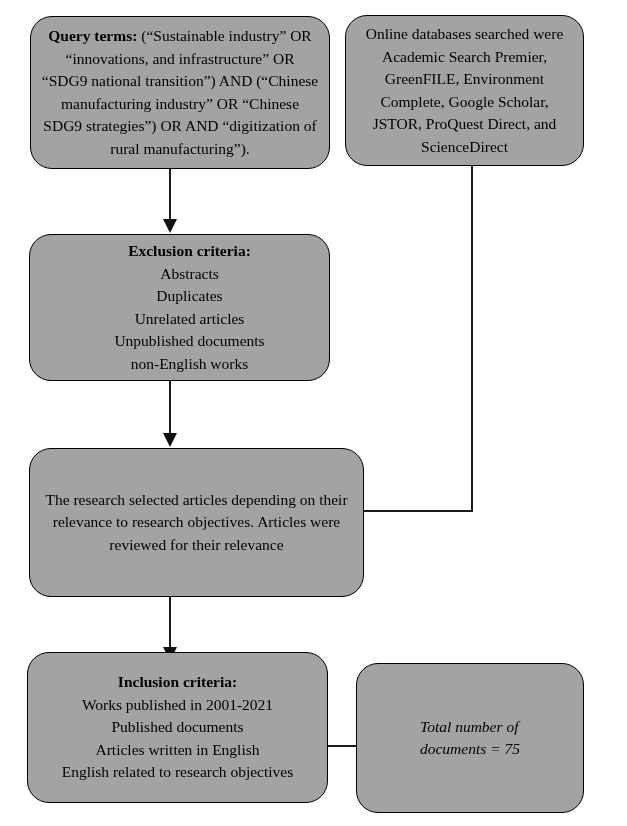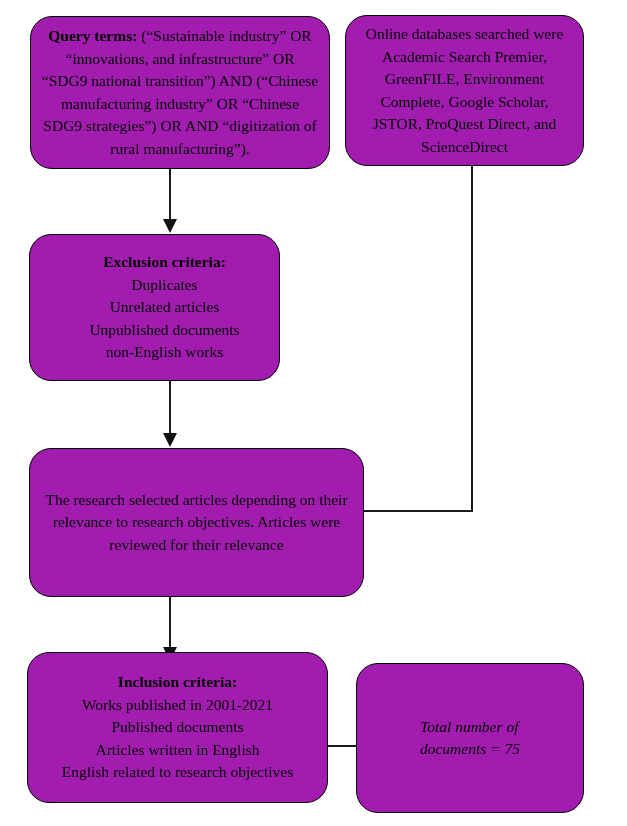--- a/index.html
+++ b/index.html
@@ -29,32 +29,32 @@
     fill: none;
   }
   .connectors polygon {
     fill: #111111;
     stroke: none;
   }
   .box {
     position: absolute;
     border: 1.5px solid #000000;
     border-radius: 22px;
-    background: #a21caf;
+    background: #a3a3a3;
     display: flex;
     align-items: center;
     justify-content: center;
     text-align: center;
     font-size: 15.5px;
     line-height: 22.5px;
     padding: 6px 10px;
   }
   .box-query     { left: 30px;  top: 16px;  width: 300px; height: 153px; }
   .box-databases { left: 345px; top: 15px;  width: 239px; height: 151px; }
-  .box-exclusion { left: 29px;  top: 234px; width: 251px; height: 147px; padding-left: 30px; }
+  .box-exclusion { left: 29px;  top: 234px; width: 301px; height: 147px; padding-left: 30px; }
   .box-selection { left: 29px;  top: 448px; width: 335px; height: 149px; padding: 6px 14px; }
   .box-inclusion { left: 27px;  top: 652px; width: 301px; height: 151px; padding: 6px 4px; }
   .box-total     { left: 356px; top: 663px; width: 228px; height: 150px; font-style: italic; }
   .bold-label { font-weight: bold; }
   .total-lines { display: inline-block; text-align: left; }
 </style>
 </head>
 <body>
 
 <div class="canvas">
@@ -86,20 +86,21 @@
     <p><span class="bold-label">Query terms:</span><span> (“Sustainable industry” OR “innovations, and infrastructure” OR “SDG9 national transition”) AND (“Chinese manufacturing industry” OR “Chinese SDG9 strategies”) OR AND “digitization of rural manufacturing”).</span></p>
   </div>
 
   <div class="box box-databases">
     <p>Online databases searched were Academic Search Premier, GreenFILE, Environment Complete, Google Scholar, JSTOR, ProQuest Direct, and ScienceDirect</p>
   </div>
 
   <div class="box box-exclusion">
     <div>
       <div class="bold-label">Exclusion criteria:</div>
+      <div>Abstracts</div>
       <div>Duplicates</div>
       <div>Unrelated articles</div>
       <div>Unpublished documents</div>
       <div>non-English works</div>
     </div>
   </div>
 
   <div class="box box-selection">
     <p>The research selected articles depending on their relevance to research objectives. Articles were reviewed for their relevance</p>
   </div>

